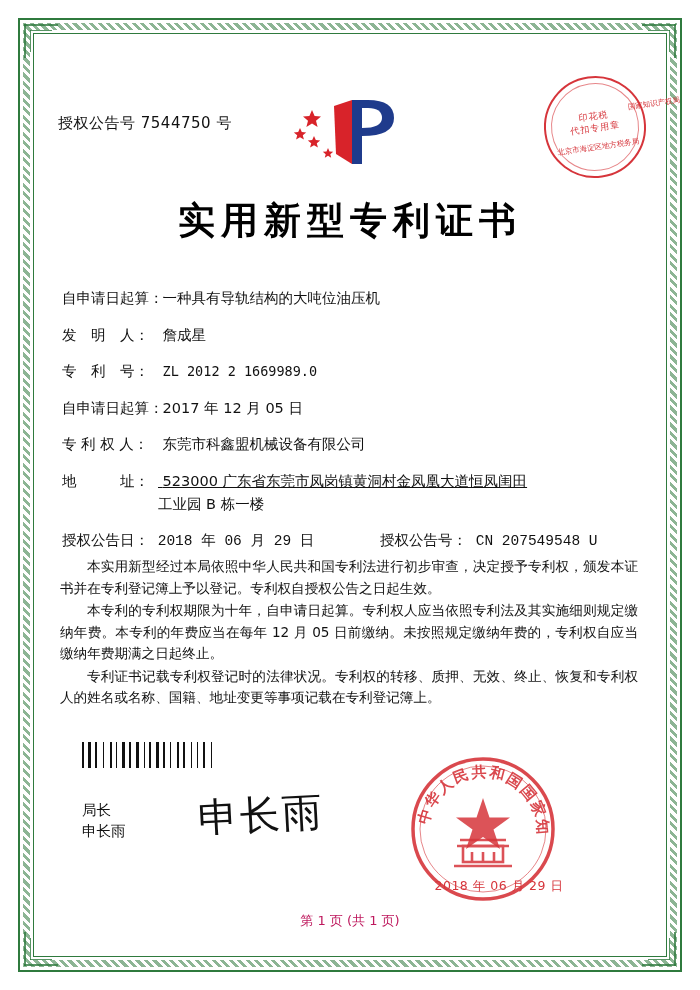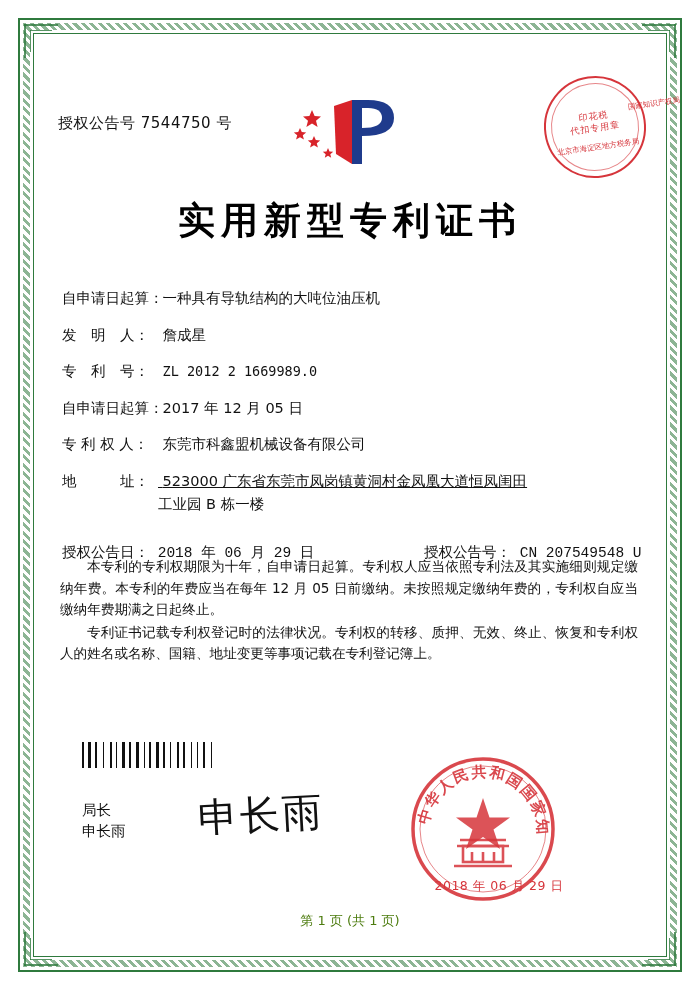--- a/index.html
+++ b/index.html
@@ -166,21 +166,20 @@
   .row-split {
     position: relative;
     margin-bottom: 6px;
     line-height: 20px;
     font-family: Liberation Mono, monospace;
   }
   .row-split .right {
     position: absolute;
     left: 318px; top: 0;
     white-space: nowrap;
-    margin-left: 44px;
   }
 
   
   .paras {
     position: absolute;
     left: 12px; top: 508px;
     width: 578px;
     font-size: 13.6px;
     line-height: 21.5px;
     color: #111;
@@ -240,21 +239,21 @@
     color: #d6353b;
     letter-spacing: .5px;
   }
 
   
   .footer {
     position: absolute;
     left: 0; right: 0; top: 864px;
     text-align: center;
     font-size: 13px;
-    color: #4d7c0f;
+    color: #be185d;
   }
 </style>
 </head>
 <body>
 
 <div id="page">
 
   <div class="frame-outer"></div>
   <div class="frame-pattern"></div>
   <div class="frame-inner"></div>
@@ -350,35 +349,36 @@
 
       <div class="row">
         <span class="label">专 利 权 人：</span>
         <span class="value">东莞市科鑫盟机械设备有限公司</span>
       </div>
 
       <div class="row" style="margin-bottom:2px;text-decoration:underline;">
         <span class="label">地　　　址：</span>
         <span class="value">523000  广东省东莞市凤岗镇黄洞村金凤凰大道恒凤闺田</span>
       </div>
-      <div class="row2" style="margin-bottom:28px;">
+      <div class="row2" style="margin-bottom:16px;">
         <span>工业园 B 栋一楼</span>
       </div>
 
       <div class="row-split">
         <span class="label">授权公告日：</span>
         <span class="value">2018 年 06 月 29 日</span>
         <span class="right">
           <span>授权公告号：</span>
           <span>CN 207549548 U</span>
         </span>
       </div>
     </div>
 
     <div class="paras">
+      <p>本实用新型经过本局依照中华人民共和国专利法进行初步审查，决定授予专利权，颁发本证书并在专利登记簿上予以登记。专利权自授权公告之日起生效。</p>
       <p>本专利的专利权期限为十年，自申请日起算。专利权人应当依照专利法及其实施细则规定缴纳年费。本专利的年费应当在每年 12 月 05 日前缴纳。未按照规定缴纳年费的，专利权自应当缴纳年费期满之日起终止。</p>
       <p>专利证书记载专利权登记时的法律状况。专利权的转移、质押、无效、终止、恢复和专利权人的姓名或名称、国籍、地址变更等事项记载在专利登记簿上。</p>
     </div>
 
     <div class="barcode" id="barcode">
         <i style="left: 0px; width: 2px;"></i>
         <i style="left: 6.2px; width: 3px;"></i>
         <i style="left: 13.4px; width: 2px;"></i>
         <i style="left: 20.6px; width: 1px;"></i>
         <i style="left: 27.8px; width: 2px;"></i>

